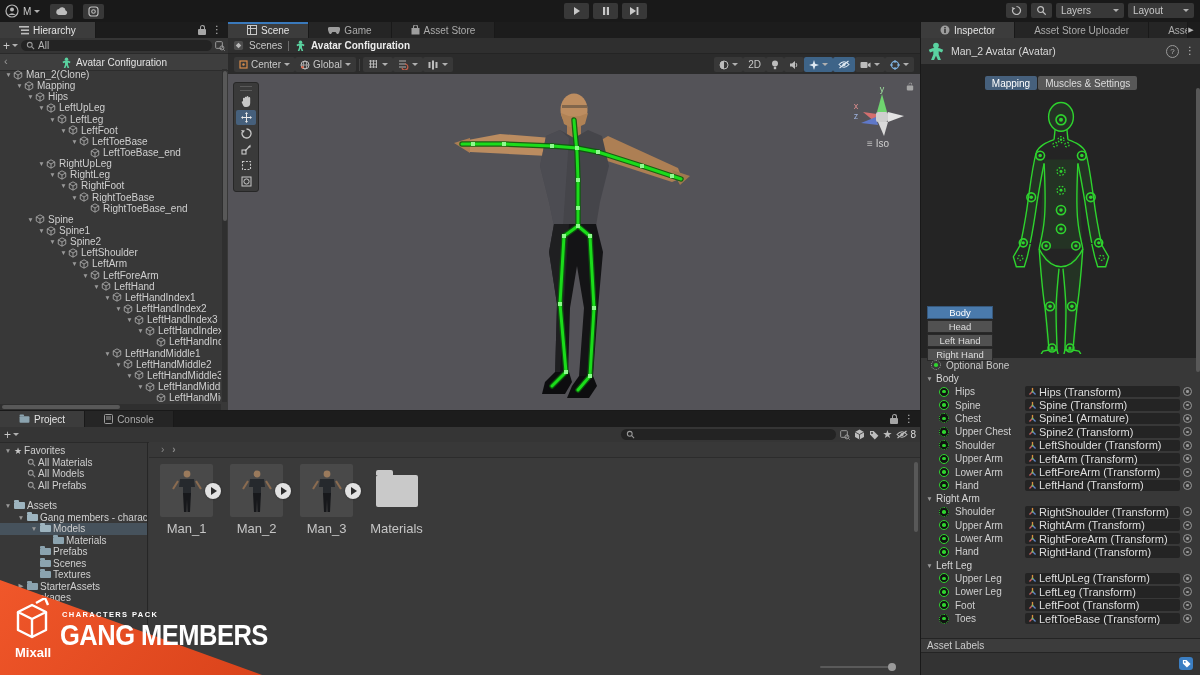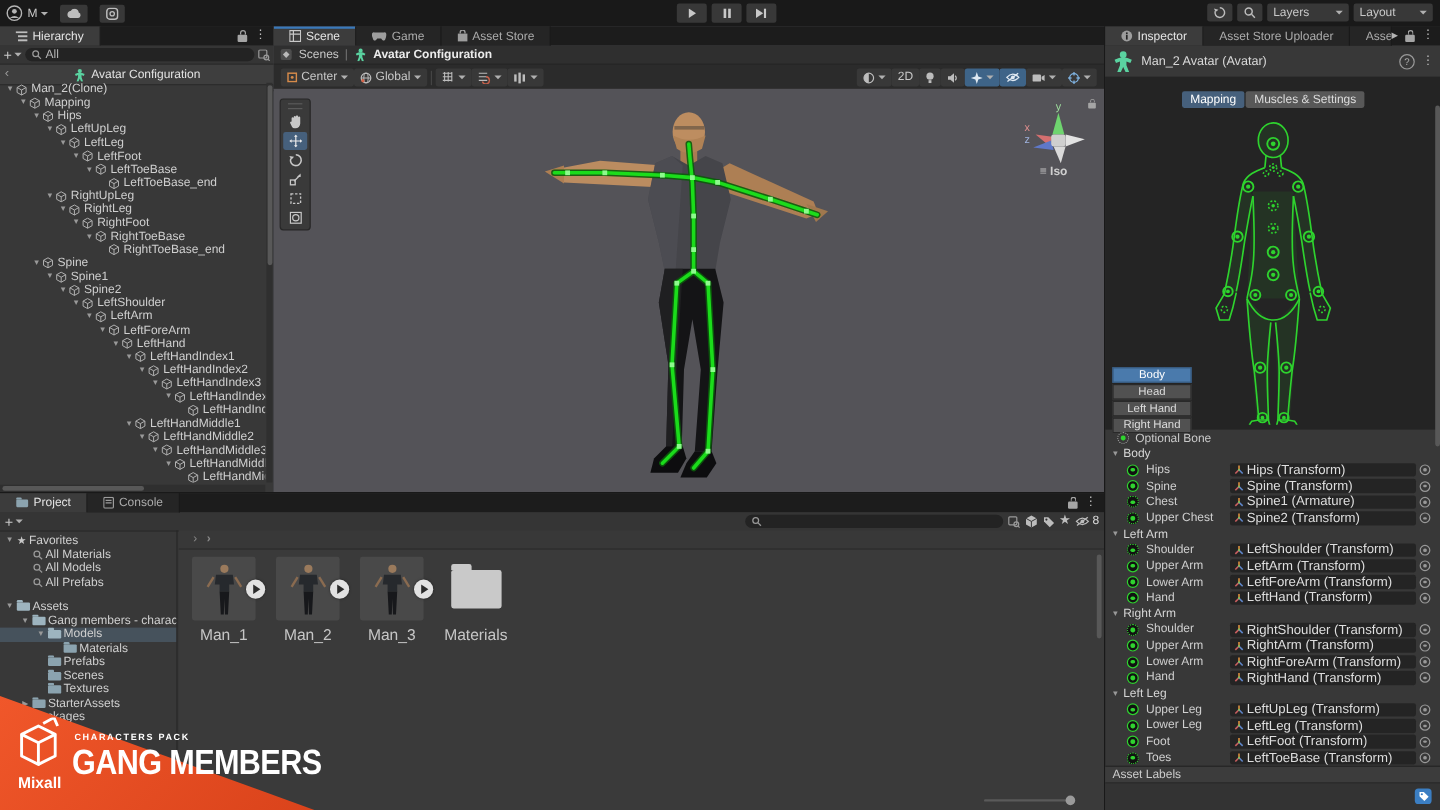--- a/index.html
+++ b/index.html
@@ -2,21 +2,21 @@
 <html><head>
 <meta charset="utf-8">
 <style>
   html,body{margin:0;padding:0;background:#1a1a1a;}
   #app{position:relative;width:1200px;height:675px;background:#282828;overflow:hidden;
        font-family:"Liberation Sans","DejaVu Sans",sans-serif;font-size:10px;color:#d2d2d2;}
   .abs{position:absolute;}
   svg{display:block;}
   
   .tabstrip{display:flex;align-items:stretch;background:#1c1c1c;height:16px;}
-  .tab{display:flex;align-items:center;gap:4px;padding:0 13px;background:#252525;color:#ababab;
+  .tab{display:flex;align-items:center;gap:4px;padding:0 19px;background:#252525;color:#ababab;
        border-right:1px solid #191919;white-space:nowrap;}
   .tab.active{background:#3c3c3c;color:#e4e4e4;}
   .tab.bluetop{box-shadow:inset 0 2px 0 #3a79bb;}
   .stripicons{margin-left:auto;display:flex;align-items:center;gap:6px;padding-right:6px;color:#b5b5b5;}
   .kebab{font-size:10px;color:#c0c0c0;line-height:1;}
   .car{width:0;height:0;border-left:3px solid transparent;border-right:3px solid transparent;border-top:3.5px solid #b0b0b0;display:inline-block;}
   .tbtn{background:#383838;border-radius:2px;height:15px;display:inline-flex;align-items:center;gap:3px;padding:0 5px;color:#c8c8c8;}
   .tbtn.blue{background:#3e6488;}
   .searchbox{background:#232323;border-radius:7px;height:11px;display:flex;align-items:center;padding:0 5px;gap:3px;color:#b5b5b5;}
   .fold{width:11px;height:7px;background:#8ba3af;border-radius:1px;position:relative;flex:none;}
@@ -782,21 +782,21 @@
         <text x="36" y="10" fill="#9fe09f" font-size="9" text-anchor="middle">y</text>
         <text x="10" y="27" fill="#e08f8f" font-size="9" text-anchor="middle">x</text>
         <text x="10" y="37" fill="#9fb4e0" font-size="9" text-anchor="middle">z</text>
         <polygon points="36,12 31,30 41,30" fill="#6fd46f"></polygon>
         <polygon points="17,30 31,32 29,40" fill="#d46f6f"></polygon>
         <polygon points="15,41 30,35 32,43" fill="#5f78c8"></polygon>
         <polygon points="58,34 42,30 42,40" fill="#e3e3e3"></polygon>
         <polygon points="38,54 32,40 42,40" fill="#dadada"></polygon>
         <rect x="30" y="30" width="12" height="10" rx="2" fill="#cfcfcf"></rect>
       </svg>
-      <span class="abs" style="right:10px;top:64px;width:64px;text-align:center;font-weight:bold;">
+      <span class="abs" style="right:10px;top:64px;width:64px;text-align:center;">
         <span style="color:#bbb;">≡ </span><span class="gizmolbl">Iso</span>
       </span>
       <span class="abs" style="right:8px;top:8px;margin-right:-2px;">
         <span class="lockic" style="transform:scale(0.8);"></span>
       </span>
     </div>
   </div>
 
   <div id="inspector" class="abs">
     <div class="tabstrip">
@@ -1007,24 +1007,20 @@
               <g stroke-width="1.5" fill="none">
                 <path d="M5 5 V1" stroke="#d98e3f"></path>
                 <path d="M5 5 L1.6 8.4" stroke="#c95f5f"></path>
                 <path d="M5 5 L8.4 8.4" stroke="#5f86c9"></path>
               </g>
               <circle cx="5" cy="5" r="1" fill="#7fbf5f"></circle>
             </svg>
             <span class="bval">Spine2 (Transform)</span>
           </span>
           <span class="pick"></span>
-        </div>
-        <div class="k-header">
-          <span class="arrow">▼</span>
-          <span>Left Arm</span>
         </div>
         <div class="k-row optional">
           <span class="dotic"></span>
           <span class="bname">Shoulder</span>
           <span class="bfield">
             <svg width="9" height="9" viewBox="0 0 10 10">
               <g stroke-width="1.5" fill="none">
                 <path d="M5 5 V1" stroke="#d98e3f"></path>
                 <path d="M5 5 L1.6 8.4" stroke="#c95f5f"></path>
                 <path d="M5 5 L8.4 8.4" stroke="#5f86c9"></path>

